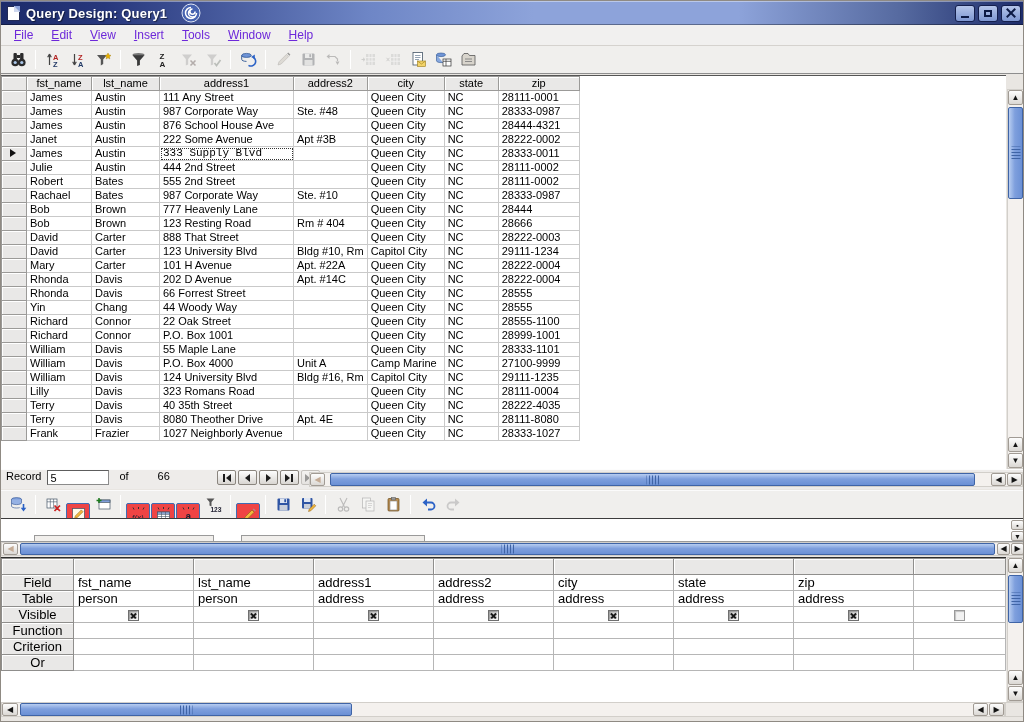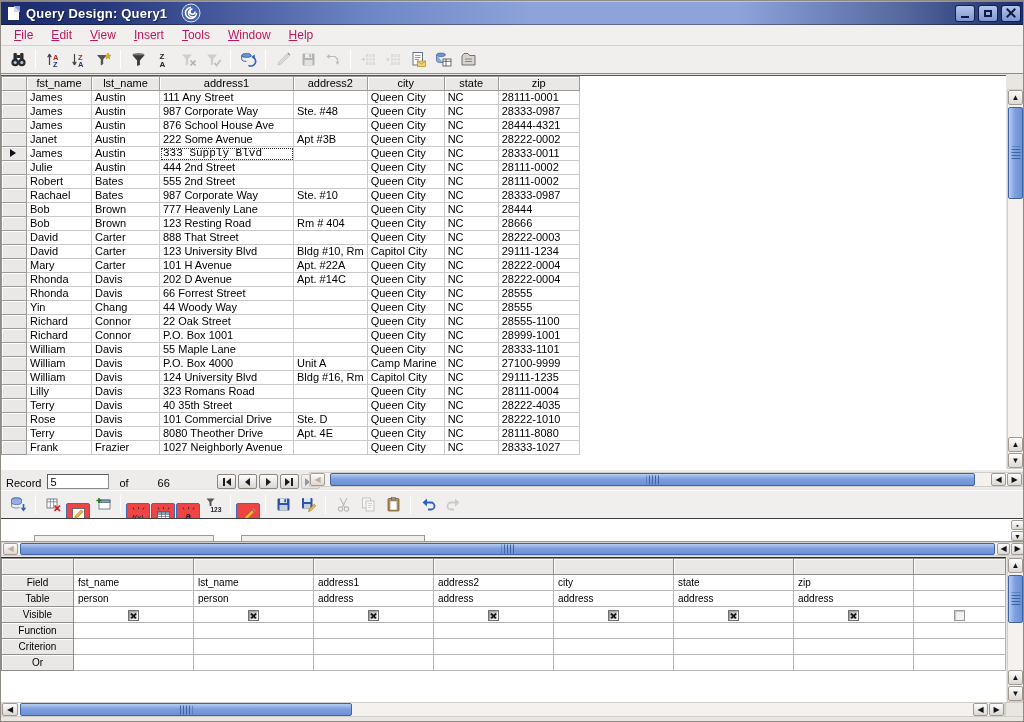--- a/index.html
+++ b/index.html
@@ -23,21 +23,21 @@
     background:linear-gradient(#b5c5ea,#7e97d2);display:flex;align-items:center;justify-content:center;position:relative;}
   .g-min{width:8px;height:2px;background:#0d1a45;margin-top:8px;}
   .g-max{width:8px;height:7px;border:2px solid #0d1a45;}
   .g-close{position:relative;width:10px;height:10px;}
   .g-close:before,.g-close:after{content:"";position:absolute;left:-1px;top:4px;width:12px;height:2px;background:#0d1a45;}
   .g-close:before{transform:rotate(45deg);} .g-close:after{transform:rotate(-45deg);}
 
   
   .menubar{left:0;top:24px;width:1024px;height:21px;background:#f1f0ef;border-bottom:1px solid #d5d2ce;
     display:flex;align-items:center;padding-left:4px;}
-  .menu-item{font-size:12px;color:#be185d;padding:2px 9px;}
+  .menu-item{font-size:12px;color:#6d28d9;padding:2px 9px;}
 
   
   .toolbar{left:0;width:1024px;background:#f0efed;display:flex;align-items:center;padding:0 5px;gap:1px;}
   #toolbar1{top:45px;height:28px;border-bottom:1px solid #8e8e8e;}
   #toolbar2{top:489px;height:28px;border-top:1px solid #fbfbfb;}
   .tbtn{width:24px;height:23px;display:flex;align-items:center;justify-content:center;border:1px solid transparent;border-radius:2px;}
   .tbtn svg{width:17px;height:17px;display:block;}
   .tbtn.active{background:#ef4444;border-color:#3f6cb4;margin-top:19px;}
   .tbtn.disabled{opacity:.38;filter:grayscale(.9);}
   .tsep{width:1px;height:19px;background:#aaa7a2;border-right:1px solid #fff;margin:0 4px;}
@@ -61,42 +61,42 @@
   .sbtn.dis{color:#c5ac96;}
   .thumb{position:absolute;border:1px solid #3f64a6;border-radius:2px;}
   .thumb.h{background:linear-gradient(180deg,#b7cdf1,#7e9fdd 45%,#6b90d5);}
   .thumb.v{background:linear-gradient(90deg,#b7cdf1,#7e9fdd 45%,#6b90d5);}
   .grip{position:absolute;left:50%;top:50%;transform:translate(-50%,-50%);}
   .thumb.h .grip{width:13px;height:9px;background:repeating-linear-gradient(90deg,#3f64a6 0 1px,transparent 1px 3px);}
   .thumb.v .grip{width:9px;height:13px;background:repeating-linear-gradient(0deg,#3f64a6 0 1px,transparent 1px 3px);}
 
   
   .record-bar{left:0;top:468px;width:1024px;height:20px;background:#eeecea;border-top:1px solid #fdfdfd;
-    display:flex;align-items:flex-end;font-size:11px;}
+    display:flex;align-items:flex-start;font-size:11px;}
   .rec-label{margin-left:5px;}
   .rec-input{width:62px;height:15px;margin-left:6px;border:1px solid #8b8b8b;border-top-color:#5d5d5d;border-left-color:#5d5d5d;
     font-family:inherit;font-size:11px;padding:0 2px;}
   .rec-of{margin-left:10px;}
   .rec-total{width:70px;text-align:center;}
   .navbtns{display:flex;gap:2px;margin-left:18px;}
   .navbtn{width:19px;height:15px;border:1px solid #8a857e;border-radius:2px;background:linear-gradient(#fdfdfd,#d9d6d2);
     display:flex;align-items:center;justify-content:center;}
   .navbtn.disabled{opacity:.4;}
   .ntl{width:0;height:0;border:4px solid transparent;border-right:5px solid #1c1c1c;border-left:none;}
   .ntr{width:0;height:0;border:4px solid transparent;border-left:5px solid #1c1c1c;border-right:none;}
   .nbar{width:2px;height:8px;background:#1c1c1c;margin:0 1px;}
   .nstar{font-size:9px;margin-left:1px;color:#1c1c1c;}
 
   
   .table-pane{left:0;top:517px;width:1024px;height:24px;background:#fff;border-top:1px solid #3c3c3c;border-bottom:1px solid #9a9a9a;}
   .mini-window{position:absolute;bottom:0;height:6px;background:#f1efec;border:1px solid #9a9a9a;border-bottom:none;}
 
   
   .design-area{left:0;top:556px;width:1005px;height:145px;background:#fff;border-top:1px solid #2e2e2e;}
-  #design-grid{font-size:10px;}
+  #design-grid{font-size:13px;}
   #design-grid td,#design-grid th{height:16px;line-height:15px;overflow:hidden;white-space:nowrap;padding:0 4px;font-weight:normal;}
   #design-grid td{border:1px solid #b6b6b6;text-align:left;}
   #design-grid th{background:#e9e8e7;border:1px solid #8f8e8c;box-shadow:inset 1px 1px 0 #fff;}
   #design-grid td.ck{text-align:center;padding:0;}
   .cb{display:inline-block;width:11px;height:11px;position:relative;vertical-align:middle;
     border:1px solid #6f6f6f;background:#dcdcdc;box-shadow:inset 1px 1px 2px rgba(0,0,0,.35), inset -1px -1px 0 #fafafa;}
   .cb.checked:before,.cb.checked:after{content:"";position:absolute;left:1px;top:4px;width:7px;height:1.6px;background:#1a1a1a;}
   .cb.checked:before{transform:rotate(45deg);} .cb.checked:after{transform:rotate(-45deg);}
   .cb.un{background:#f2f2f2;border-color:#9a9a9a;box-shadow:inset 1px 1px 1px rgba(0,0,0,.2);}
 
@@ -549,30 +549,20 @@
           </tr>
           <tr>
             <th class="rowhdr"></th>
             <td class="">Terry</td>
             <td class="">Davis</td>
             <td class="">40 35th Street</td>
             <td class=""></td>
             <td class="">Queen City</td>
             <td class="">NC</td>
             <td class="">28222-4035</td>
-          </tr>
-          <tr>
-            <th class="rowhdr"></th>
-            <td class="">Rose</td>
-            <td class="">Davis</td>
-            <td class="">101 Commercial Drive</td>
-            <td class="">Ste. D</td>
-            <td class="">Queen City</td>
-            <td class="">NC</td>
-            <td class="">28222-1010</td>
           </tr>
           <tr>
             <th class="rowhdr"></th>
             <td class="">Terry</td>
             <td class="">Davis</td>
             <td class="">8080 Theother Drive</td>
             <td class="">Apt. 4E</td>
             <td class="">Queen City</td>
             <td class="">NC</td>
             <td class="">28111-8080</td>

